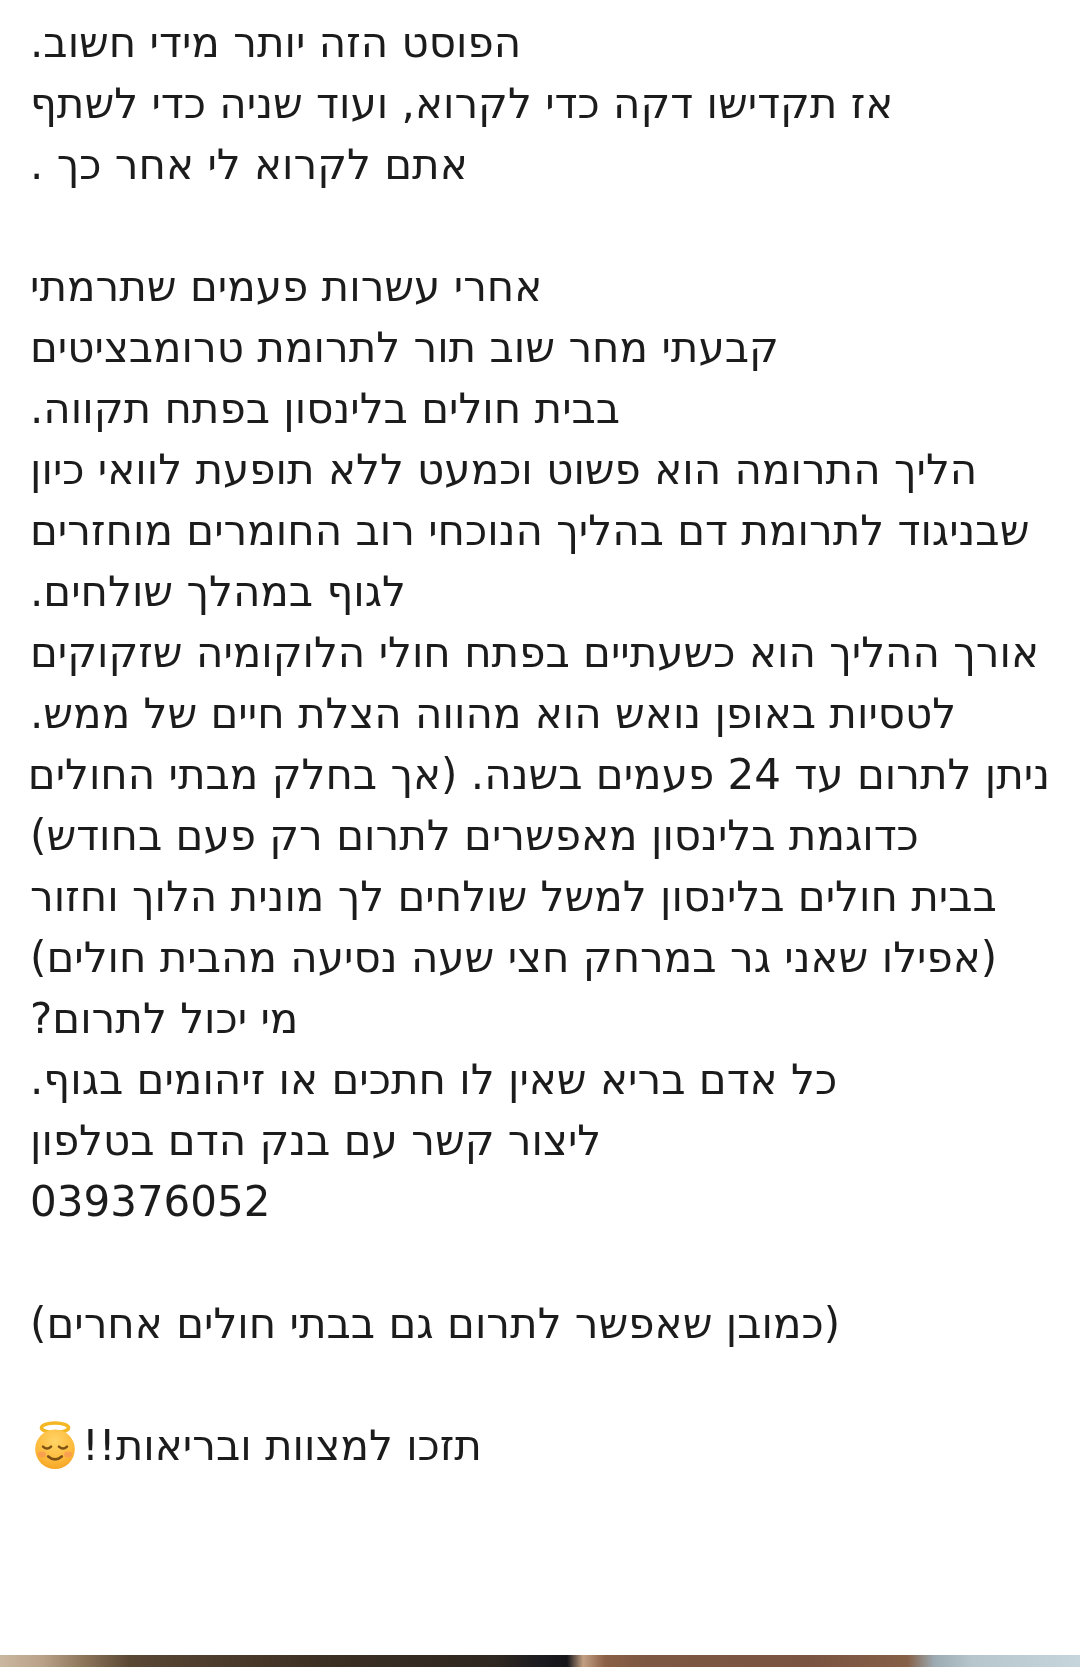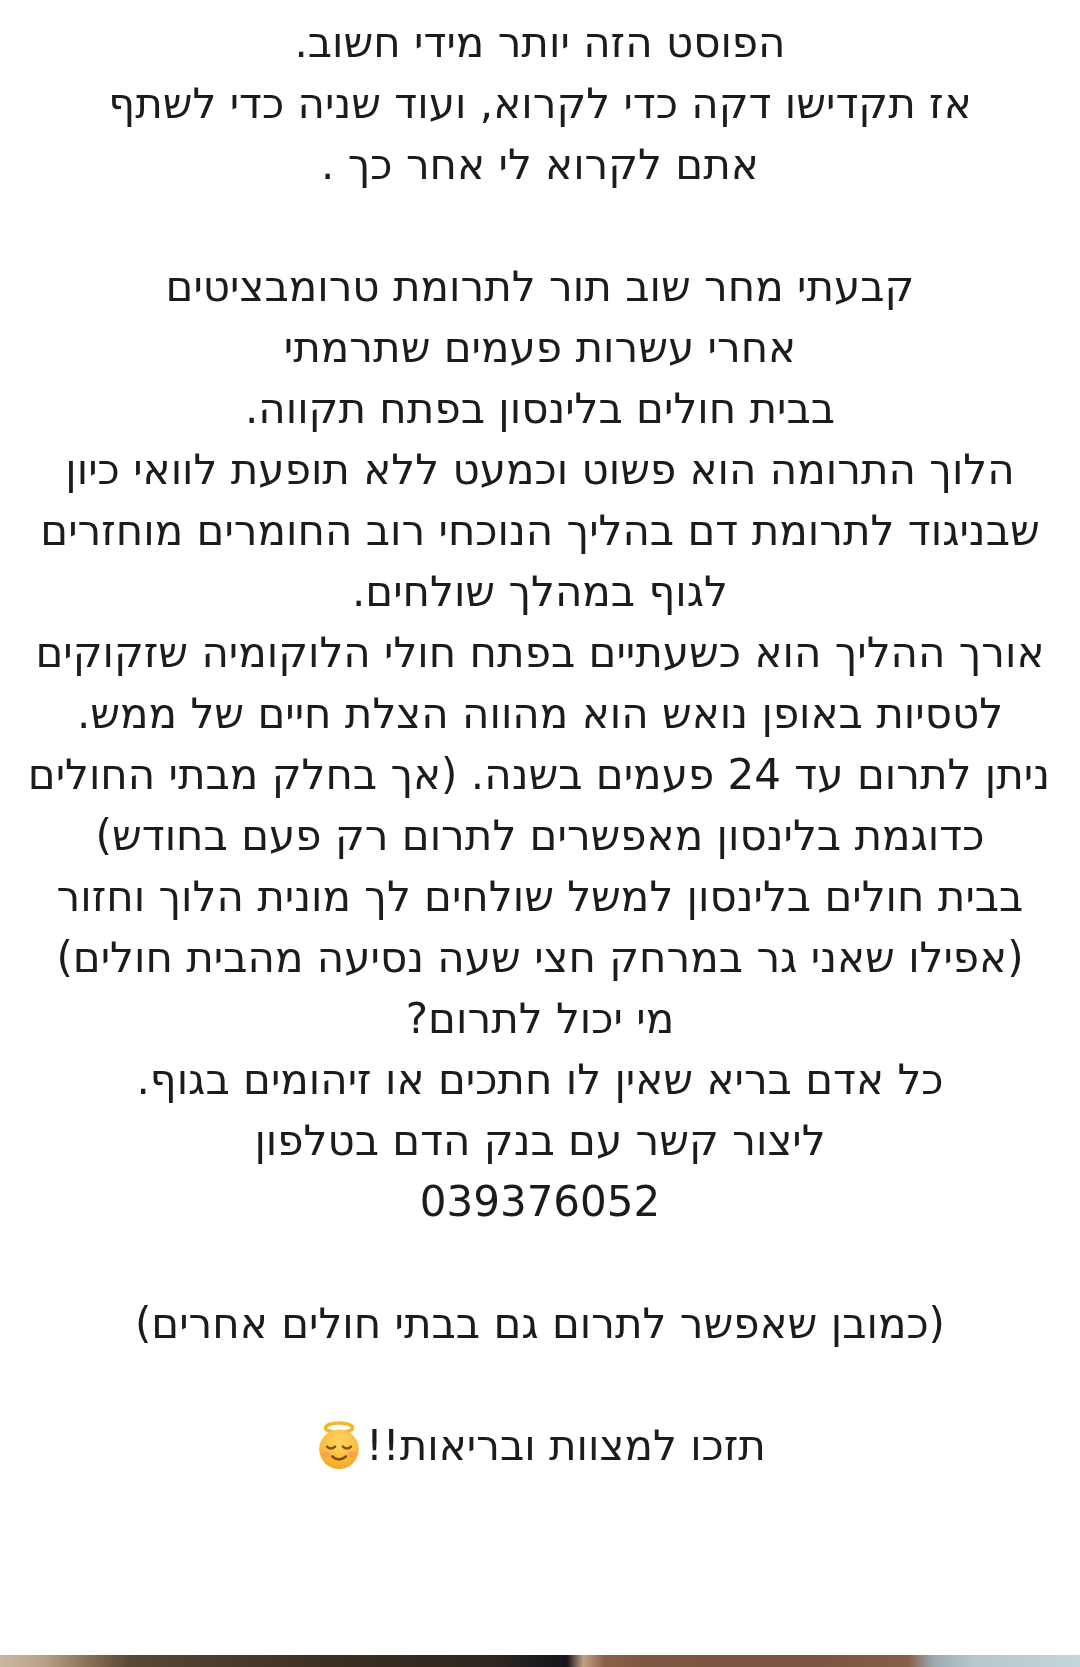--- a/index.html
+++ b/index.html
@@ -10,21 +10,21 @@
     width: 1080px;
     height: 1667px;
     background: #ffffff;
     overflow: hidden;
     position: relative;
     font-family: "DejaVu Sans", sans-serif;
   }
   .post-text {
     direction: rtl;
     unicode-bidi: plaintext;
-    text-align: center;
+    text-align: left;
     padding: 12px 30px 0 30px;
     font-size: 42px;
     line-height: 61px;
     color: #1c1c1c;
   }
   .para {
     margin: 0 0 61px 0;
   }
   .para:last-child {
     margin-bottom: 4px;
@@ -54,24 +54,24 @@
 
 <div class="post-text" style="color: rgb(28, 28, 28);">
 
   <div class="para">
     <div class="line">הפוסט הזה יותר מידי חשוב.</div>
     <div class="line">אז תקדישו דקה כדי לקרוא, ועוד שניה כדי לשתף</div>
     <div class="line">אתם לקרוא לי אחר כך .</div>
   </div>
 
   <div class="para">
+    <div class="line">אחרי עשרות פעמים שתרמתי</div>
     <div class="line">קבעתי מחר שוב תור לתרומת טרומבציטים</div>
-    <div class="line">אחרי עשרות פעמים שתרמתי</div>
     <div class="line">בבית חולים בלינסון בפתח תקווה.</div>
-    <div class="line">הלוך התרומה הוא פשוט וכמעט ללא תופעת לוואי כיון</div>
+    <div class="line">הליך התרומה הוא פשוט וכמעט ללא תופעת לוואי כיון</div>
     <div class="line">שבניגוד לתרומת דם בהליך הנוכחי רוב החומרים מוחזרים</div>
     <div class="line">לגוף במהלך שולחים.</div>
     <div class="line">אורך ההליך הוא כשעתיים בפתח חולי הלוקומיה שזקוקים</div>
     <div class="line">לטסיות באופן נואש הוא מהווה הצלת חיים של ממש.</div>
     <div class="line">ניתן לתרום עד 24 פעמים בשנה. (אך בחלק מבתי החולים</div>
     <div class="line">כדוגמת בלינסון מאפשרים לתרום רק פעם בחודש)</div>
     <div class="line">בבית חולים בלינסון למשל שולחים לך מונית הלוך וחזור</div>
     <div class="line">(אפילו שאני גר במרחק חצי שעה נסיעה מהבית חולים)</div>
     <div class="line">מי יכול לתרום?</div>
     <div class="line">כל אדם בריא שאין לו חתכים או זיהומים בגוף.</div>

